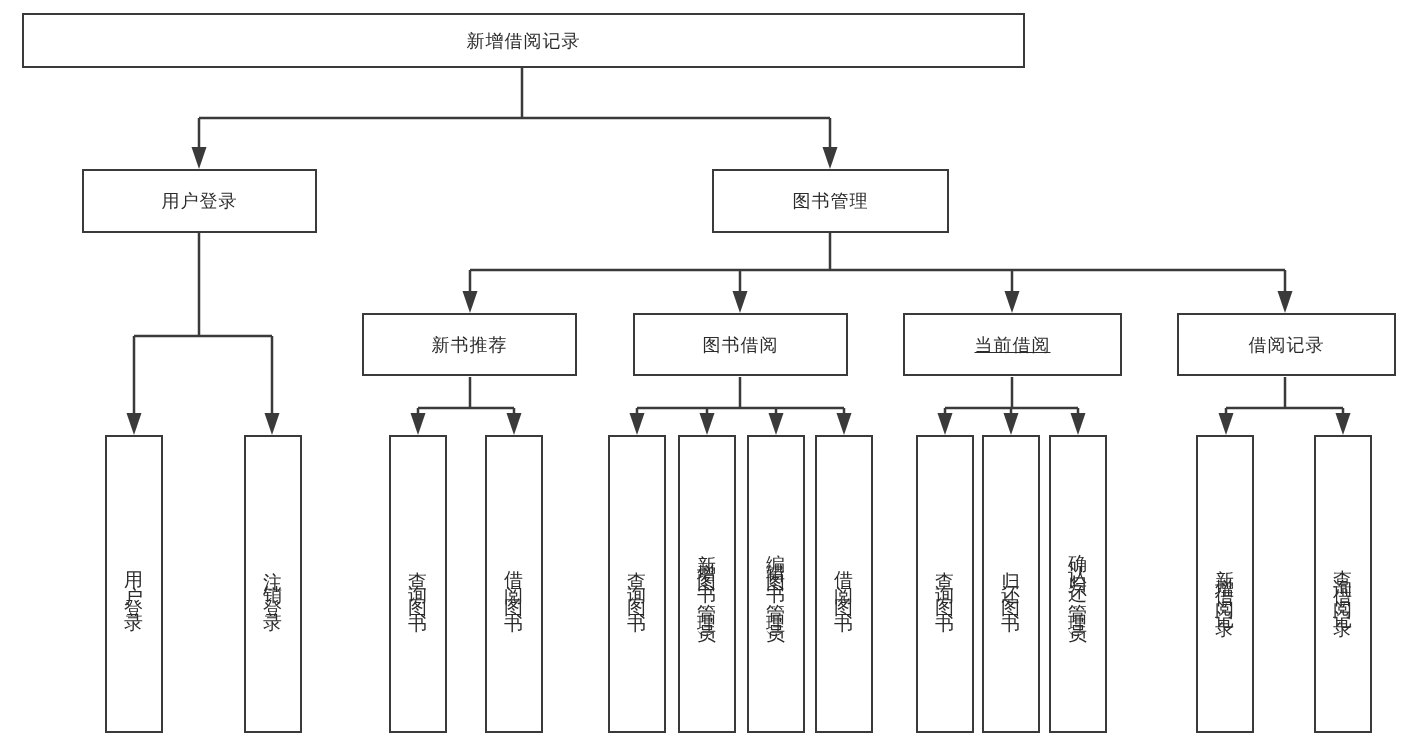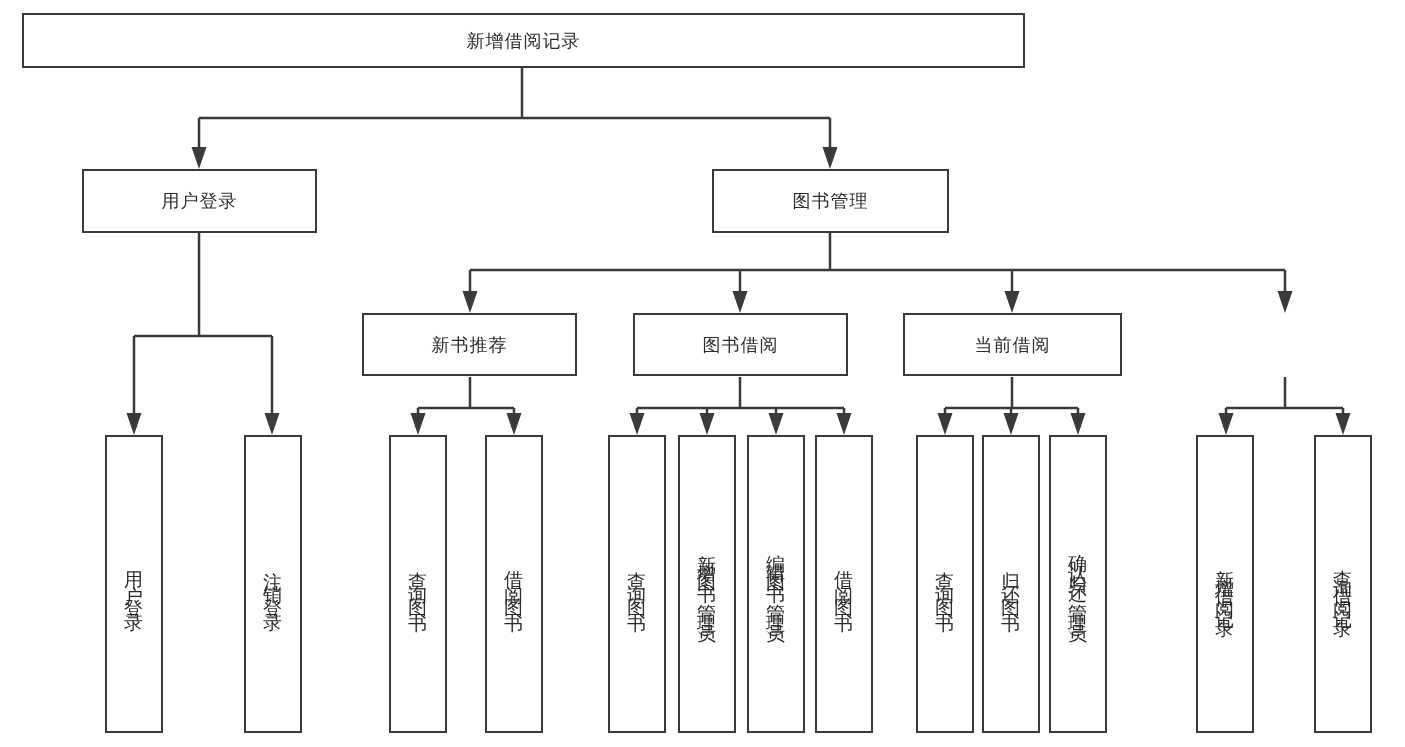--- a/index.html
+++ b/index.html
@@ -34,21 +34,21 @@
     font-size: 18px;
     color: #2b2b2b;
     letter-spacing: 1px;
     z-index: 1;
   }
   .node-root   { left: 22px;   top: 13px;  width: 1003px; height: 55px; }
   .node-login  { left: 82px;   top: 169px; width: 235px;  height: 64px; }
   .node-mgmt   { left: 712px;  top: 169px; width: 237px;  height: 64px; }
   .node-l3-0   { left: 362px;  top: 313px; width: 215px;  height: 63px; }
   .node-l3-1   { left: 633px;  top: 313px; width: 215px;  height: 63px; text-align: center; }
-  .node-l3-2   { left: 903px;  top: 313px; width: 219px;  height: 63px; }
+  .node-l3-2   { left: 903px;  top: 313px; width: 219px;  height: 63px; text-decoration: underline; }
   .node-l3-3   { left: 1177px; top: 313px; width: 219px;  height: 63px; }
   .leaf {
     position: absolute;
     top: 435px;
     width: 58px;
     height: 298px;
     box-sizing: border-box;
     border: 2.5px solid #3a3a3a;
     background: #ffffff;
     display: flex;
@@ -151,20 +151,23 @@
 
   <div class="node node-mgmt">
     <span>图书管理</span>
   </div>
   <div class="node node-l3-1">
     <span>图书借阅</span>
   </div>
   <div class="node node-l3-2">
     <span>当前借阅</span>
   </div>
+  <div class="node node-l3-3">
+    <span>借阅记录</span>
+  </div>
 
   <div class="leaf lf-0">
     <span>用户登录</span>
   </div>
   <div class="leaf lf-1">
     <span>注销登录</span>
   </div>
 
   <div class="leaf lf-2">
     <span>查询图书</span>

